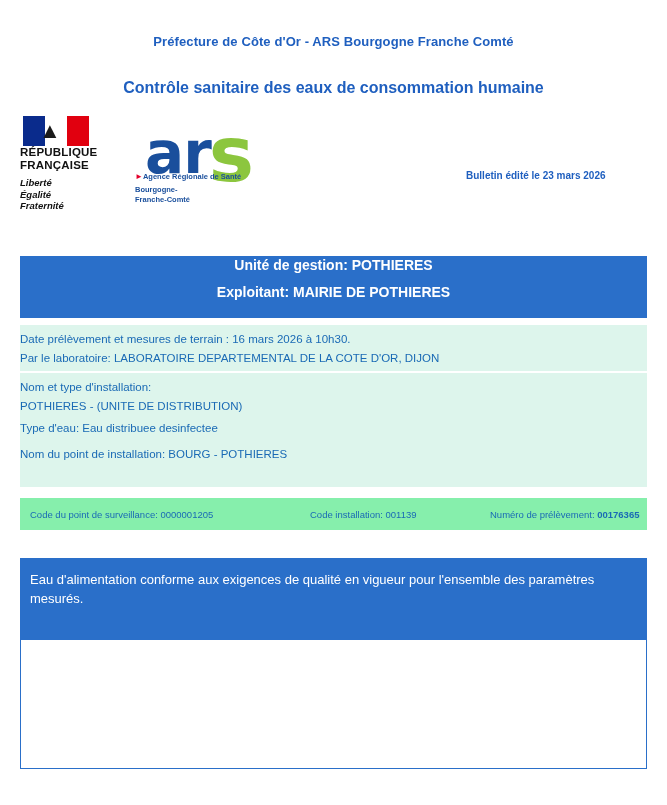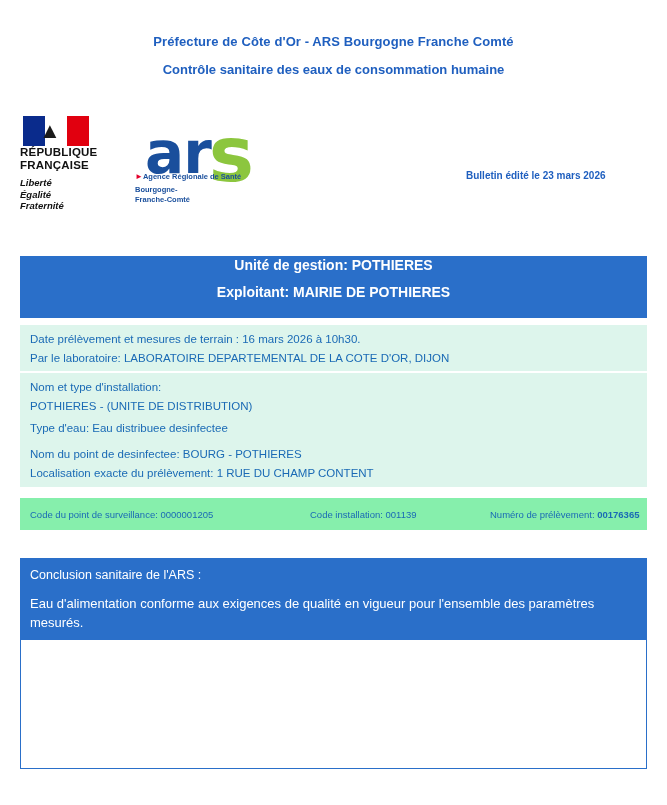--- a/index.html
+++ b/index.html
@@ -26,25 +26,25 @@
     left: 0;
     width: 667px;
     text-align: center;
     font-size: 13px;
     font-weight: bold;
     color: #1f5fbf;
     letter-spacing: 0.1px;
   }
   .title-2 {
     position: absolute;
-    top: 62px;
+    top: 79px;
     left: 0;
     width: 667px;
     text-align: center;
-    font-size: 13px;
+    font-size: 16px;
     font-weight: bold;
     color: #1f5fbf;
   }
 
   
   .rf-block {
     position: absolute;
     top: 116px;
     left: 20px;
     width: 100px;
@@ -174,21 +174,20 @@
   .info-block {
     position: absolute;
     left: 20px;
     width: 627px;
     background: #ddf5ec;
     color: #1a6ab5;
     font-size: 11.5px;
     line-height: 19px;
   }
   .info-block .row {
-    padding-left: 10px;
   }
   .blk-1 { top: 325px; height: 41px; padding-top: 5px; }
   .blk-2 { top: 373px; height: 41px; padding-top: 5px; }
   .blk-3 { top: 415px; height: 24px; padding-top: 4px; }
   .blk-4 { top: 440px; height: 42px; padding-top: 5px; }
 
   .codes-block {
     position: absolute;
     top: 498px;
     left: 20px;
@@ -290,39 +289,37 @@
   <div class="info-block blk-2">
     <div class="row">Nom et type d'installation:</div>
     <div class="row">POTHIERES - (UNITE DE DISTRIBUTION)</div>
   </div>
 
   <div class="info-block blk-3">
     <div class="row">Type d'eau:  Eau distribuee desinfectee</div>
   </div>
 
   <div class="info-block blk-4">
-    <div class="row">Nom du point de desinfectee: BOURG - POTHIERES</div>
-    <div class="row">Localisation exacte du prélèvement:  1 RUE DU CHAMP CONTENT</div>
+    <div class="row">Nom du point de installation: BOURG - POTHIERES</div>
   </div>
 
   <div class="codes-block">
     <div class="c c1">
       <span>Code du point de surveillance:</span>
       <span>0000001205</span>
     </div>
     <div class="c c2">
       <span>Code installation:</span>
       <span>001139</span>
     </div>
     <div class="c c3">
       <span>Numéro de prélèvement:</span>
       <b>00176365</b>
     </div>
   </div>
 
   <div class="conclusion">
-    <div class="head">Conclusion sanitaire de l'ARS :</div>
     <div class="body">Eau d'alimentation conforme aux exigences de qualité en vigueur pour  l'ensemble des paramètres mesurés.</div>
   </div>
 
   <div class="lower-box"></div>
 
 </div>
 
 </body></html>

